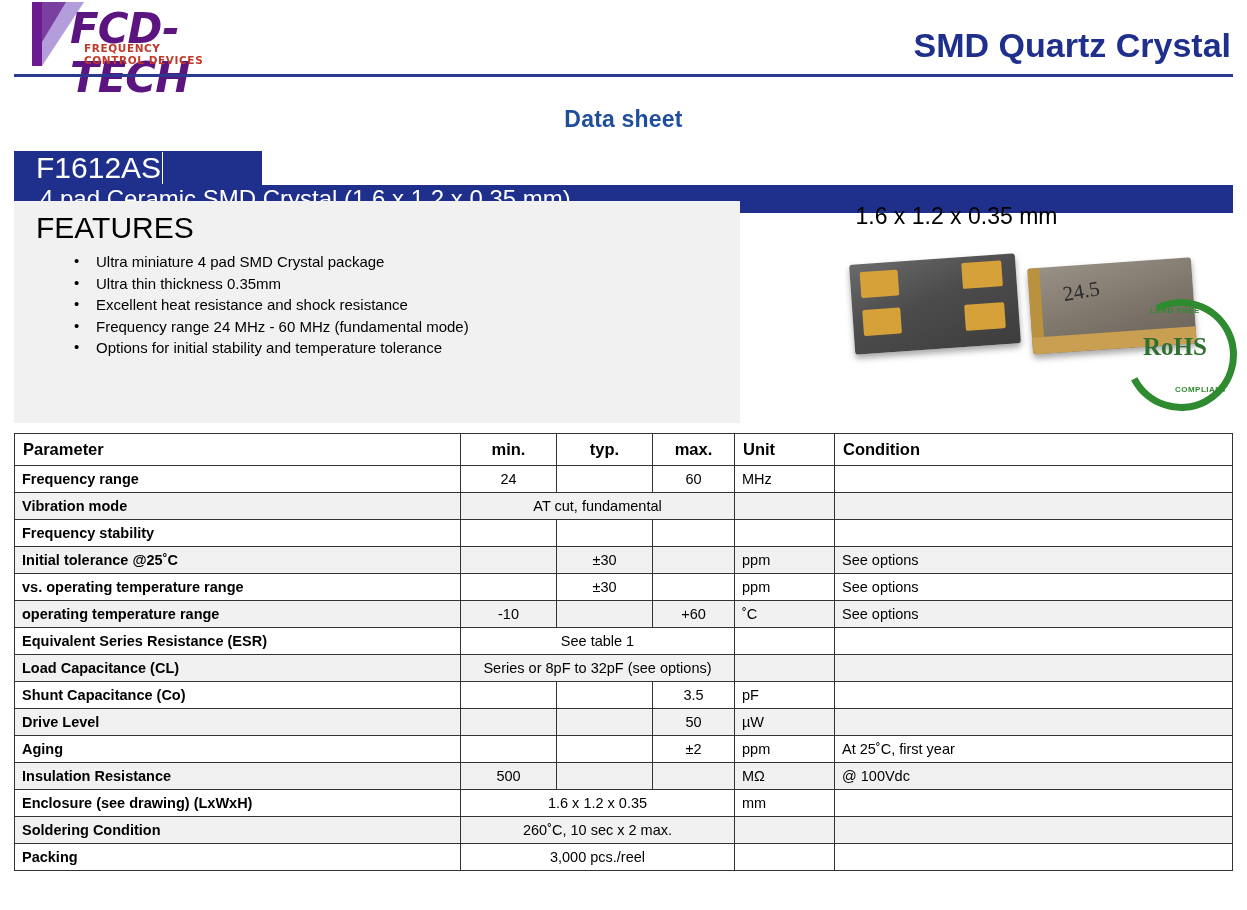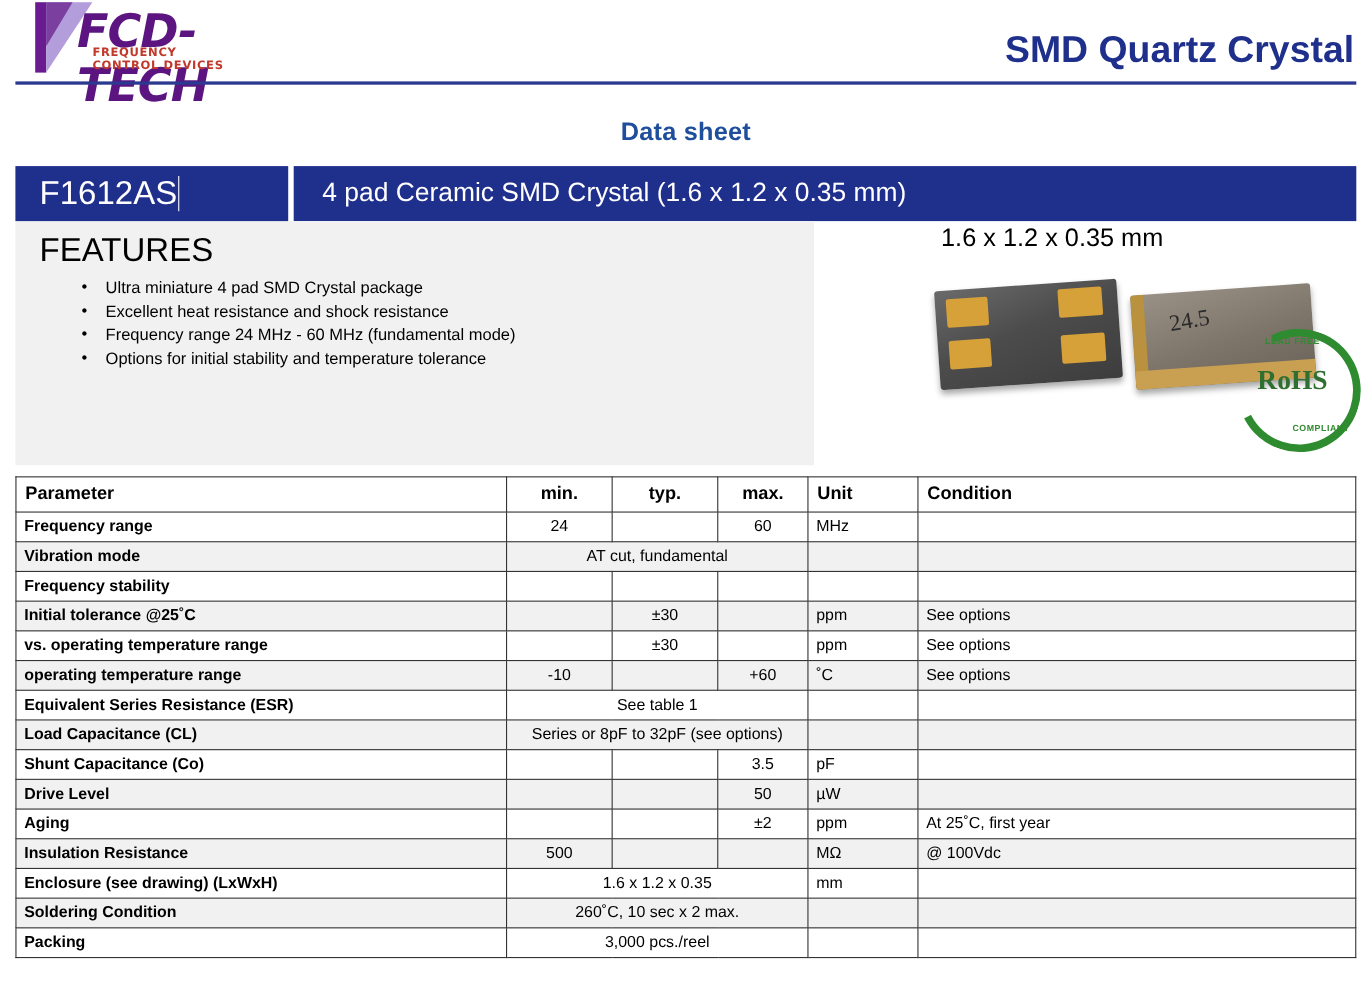--- a/index.html
+++ b/index.html
@@ -104,20 +104,21 @@
     color: #1f4e9c;
     margin-top: 30px;
     letter-spacing: 0.2px;
   }
 
   
   .title-bar {
     margin: 18px 14px 0 14px;
     display: flex;
     height: 50px;
+    flex-direction: column;
   }
   .title-code {
     width: 248px;
     background: #1f2f8c;
     color: #ffffff;
     font-size: 30px;
     display: flex;
     align-items: center;
     padding-left: 22px;
     box-sizing: border-box;
@@ -341,20 +342,21 @@
   </div>
   <div class="title-gap"></div>
   <div class="title-desc">4 pad Ceramic SMD Crystal (1.6 x 1.2 x 0.35 mm)</div>
 </div>
 
 <div class="mid">
   <div class="features-box">
     <div class="features-title">FEATURES</div>
     <ul class="features">
       <li>Ultra miniature 4 pad SMD Crystal package</li>
+      <li>Ultra thin thickness 0.35mm</li>
       <li>Excellent heat resistance and shock resistance</li>
       <li>Frequency range 24 MHz - 60 MHz (fundamental mode)</li>
       <li>Options for initial stability and temperature tolerance</li>
     </ul>
   </div>
 
   <div class="image-col">
     <div class="dim-label">1.6 x 1.2 x 0.35 mm</div>
 
     <div class="photo">

